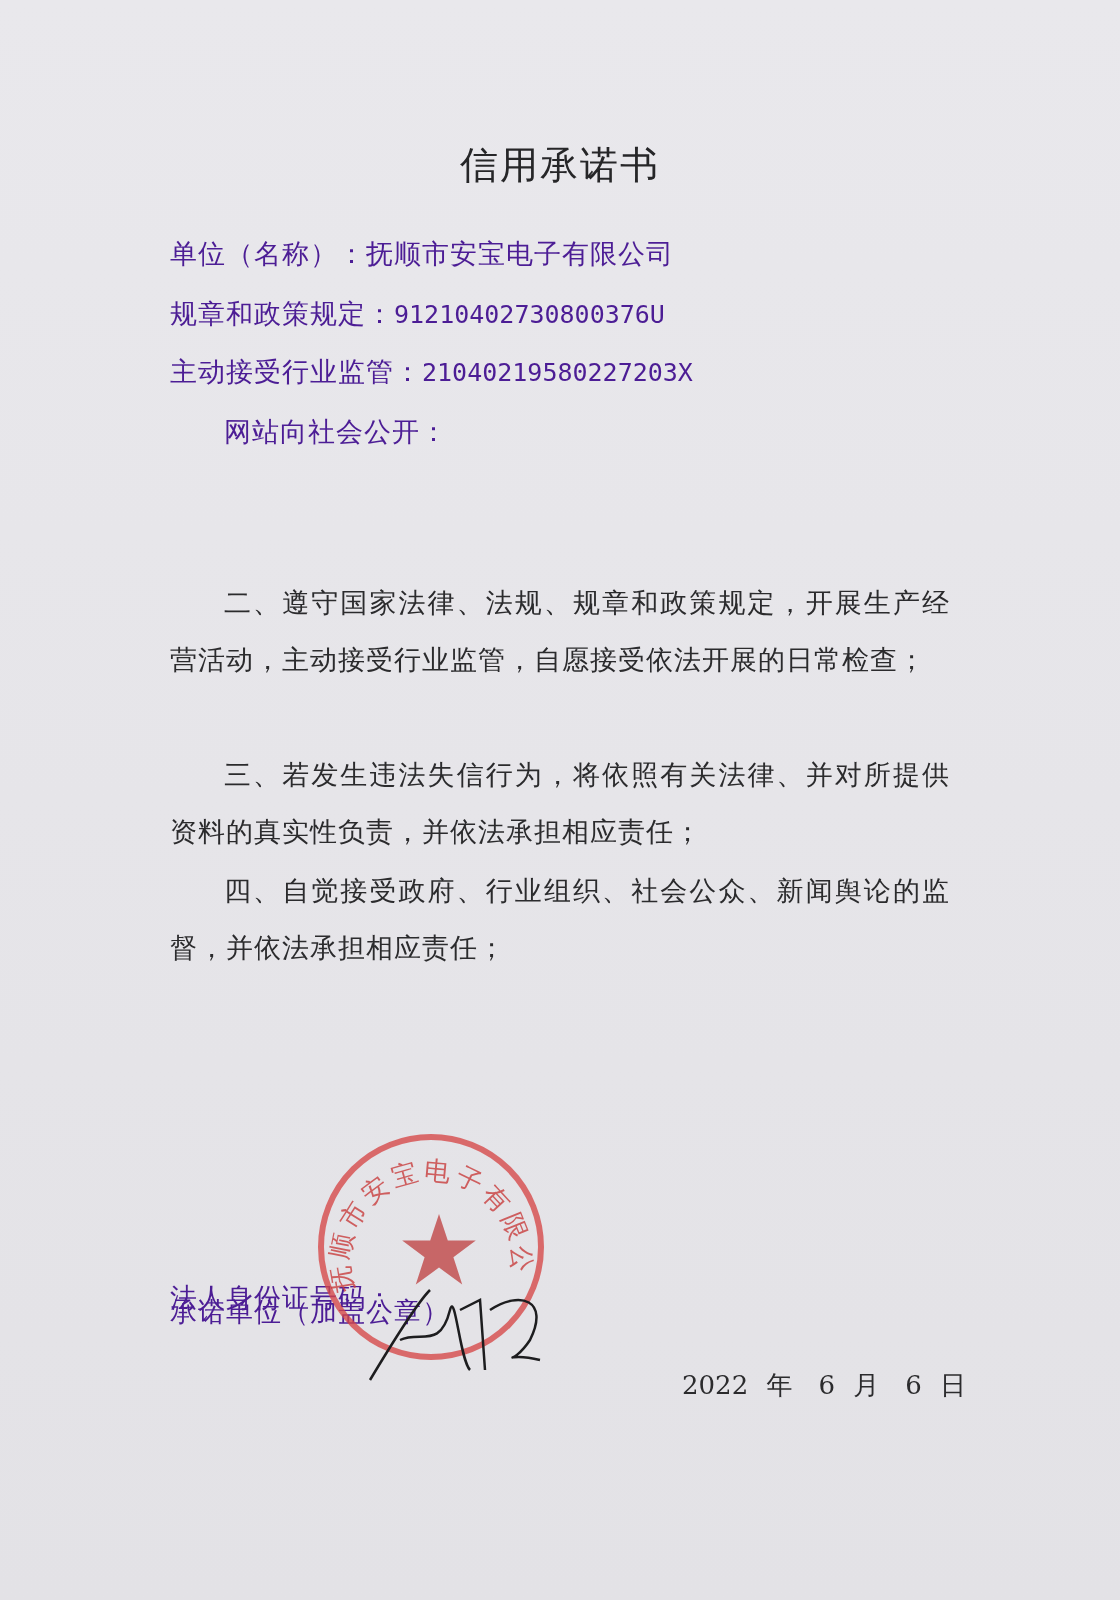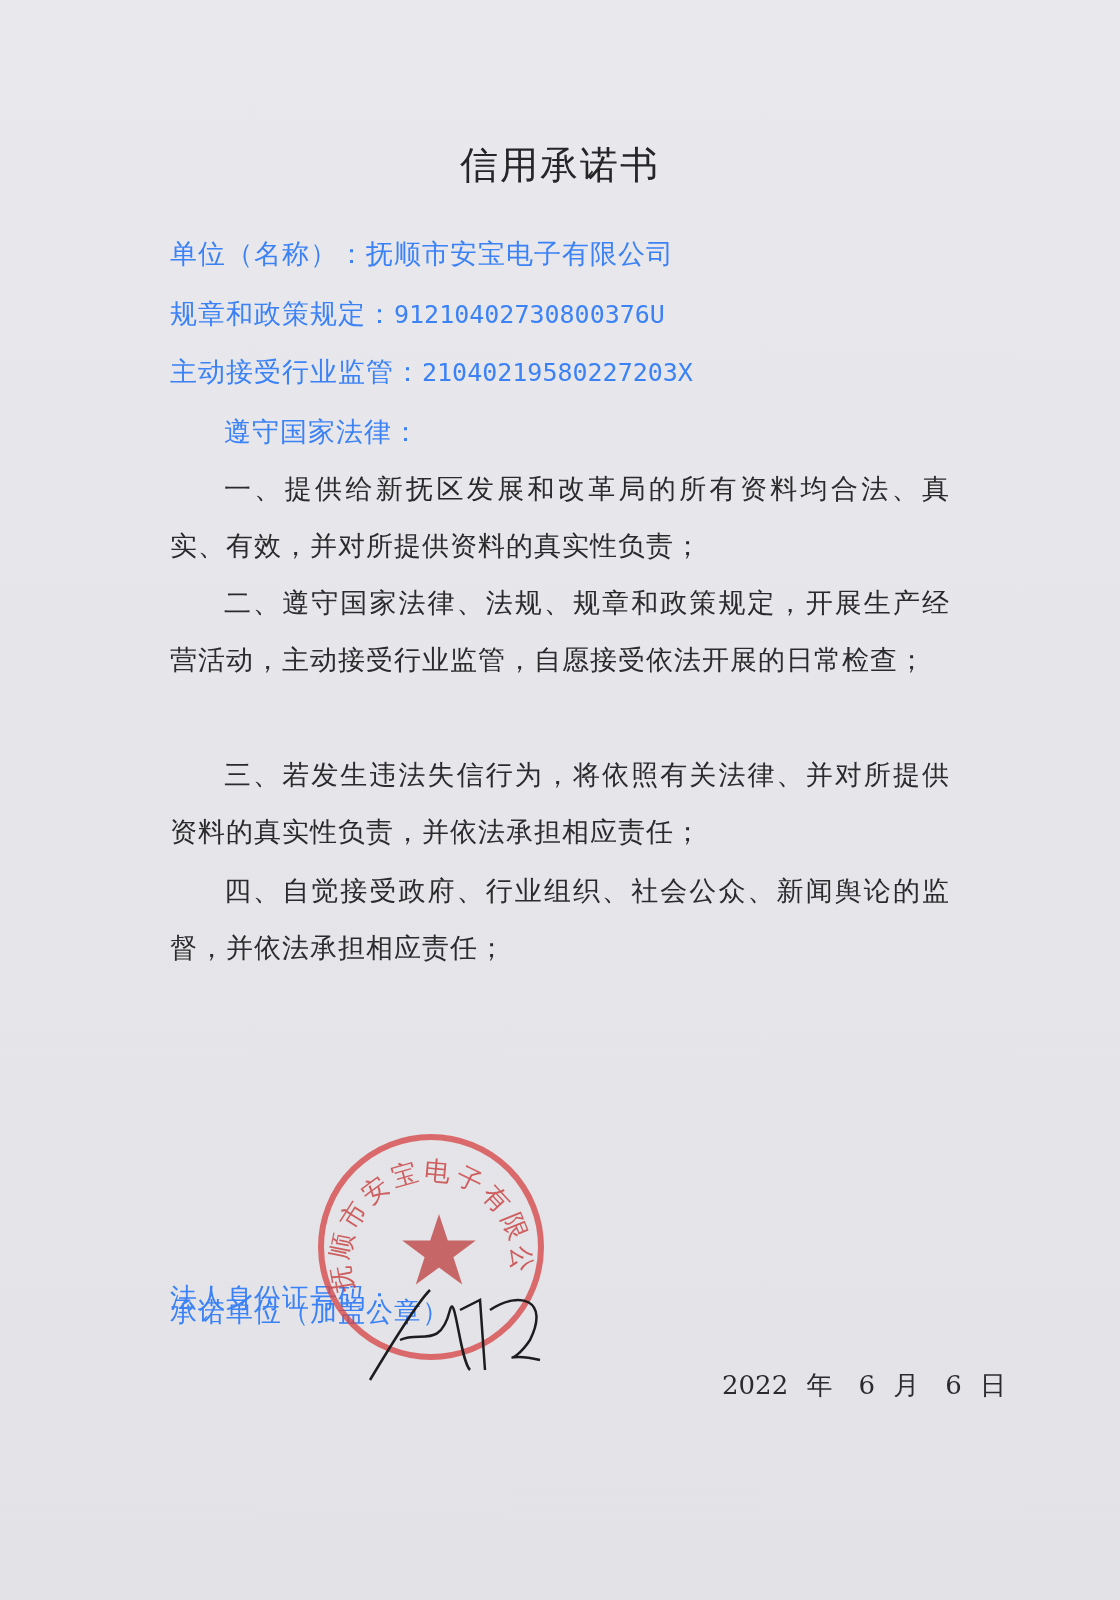--- a/index.html
+++ b/index.html
@@ -5,42 +5,41 @@
   html, body { margin:0; padding:0; }
   body {
     width:1120px; height:1600px; overflow:hidden;
     background: linear-gradient(180deg, #e9e8ec 0%, #e6e5e9 50%, #e3e2e6 100%);
     font-family: "DejaVu Serif", "Liberation Serif", serif;
     color:#2a2a2c;
     position:relative;
   }
   .page { position:absolute; left:0; top:0; width:1120px; height:1600px;padding-left:10px; }
   .title { position:absolute; left:0; width:1120px; top:140px; text-align:center; font-size:38px; letter-spacing:2px; color:#262628; }
-  .line { position:absolute; left:170px; font-size:27px; white-space:nowrap; color:#3b82f6; letter-spacing:1px; }
+  .line { position:absolute; left:170px; font-size:27px; white-space:nowrap; color:#4c1d95; letter-spacing:1px; }
   .mono { font-family: "DejaVu Sans Mono", "Liberation Mono", monospace; font-size:25px; letter-spacing:0; }
   .para { position:absolute; left:170px; width:780px; font-size:27px; line-height:57px; color:#2b2b2d; letter-spacing:1px; text-indent:54px; text-align:justify; }
-  .date { position:absolute; left:682px; top:1368px; font-size:26px; color:#2b2b2d; word-spacing:10px;margin-left:40px; }
+  .date { position:absolute; left:682px; top:1368px; font-size:26px; color:#2b2b2d; word-spacing:10px; }
   .seal { position:absolute; left:318px; top:1134px; width:226px; height:226px; border-radius:50%; border:6px solid rgba(214,70,70,0.78); box-sizing:border-box; }
   .seal-text { position:absolute; left:0; top:0; width:100%; height:100%; }
   .star { position:absolute; left:75px; top:70px; width:80px; height:80px; }
   .signature { position:absolute; left:360px; top:1270px; width:200px; height:120px; }
 </style>
 </head>
 <body>
 
 <div class="page">
   <div class="title">信用承诺书</div>
 
   <div class="line" style="top:236px"><span>单位（名称）：</span><span>抚顺市安宝电子有限公司</span></div>
   <div class="line" style="top:296px"><span>规章和政策规定：</span><span class="mono">91210402730800376U</span></div>
   <div class="line" style="top:354px"><span>主动接受行业监管：</span><span class="mono">21040219580227203X</span></div>
 
-  <div class="line" style="top:414px; left:224px">遵守国家法律：</div>
+  <div class="line" style="top:414px; left:224px">网站向社会公开：</div>
 
-  <div class="para" style="top:460px">一、提供给新抚区发展和改革局的所有资料均合法、真实、有效，并对所提供资料的真实性负责；</div>
   <div class="para" style="top:574px">二、遵守国家法律、法规、规章和政策规定，开展生产经营活动，主动接受行业监管，自愿接受依法开展的日常检查；</div>
   <div class="para" style="top:746px">三、若发生违法失信行为，将依照有关法律、并对所提供资料的真实性负责，并依法承担相应责任；</div>
   <div class="para" style="top:862px">四、自觉接受政府、行业组织、社会公众、新闻舆论的监督，并依法承担相应责任；</div>
 
   <div class="line" style="top:1294px">承诺单位（加盖公章）</div>
   <div class="line" style="top:1280px">法人身份证号码：</div>
   <div class="date">2022 年　6 月　6 日</div>
 
   <div class="seal">
     <svg class="seal-text" viewBox="0 0 214 214">

